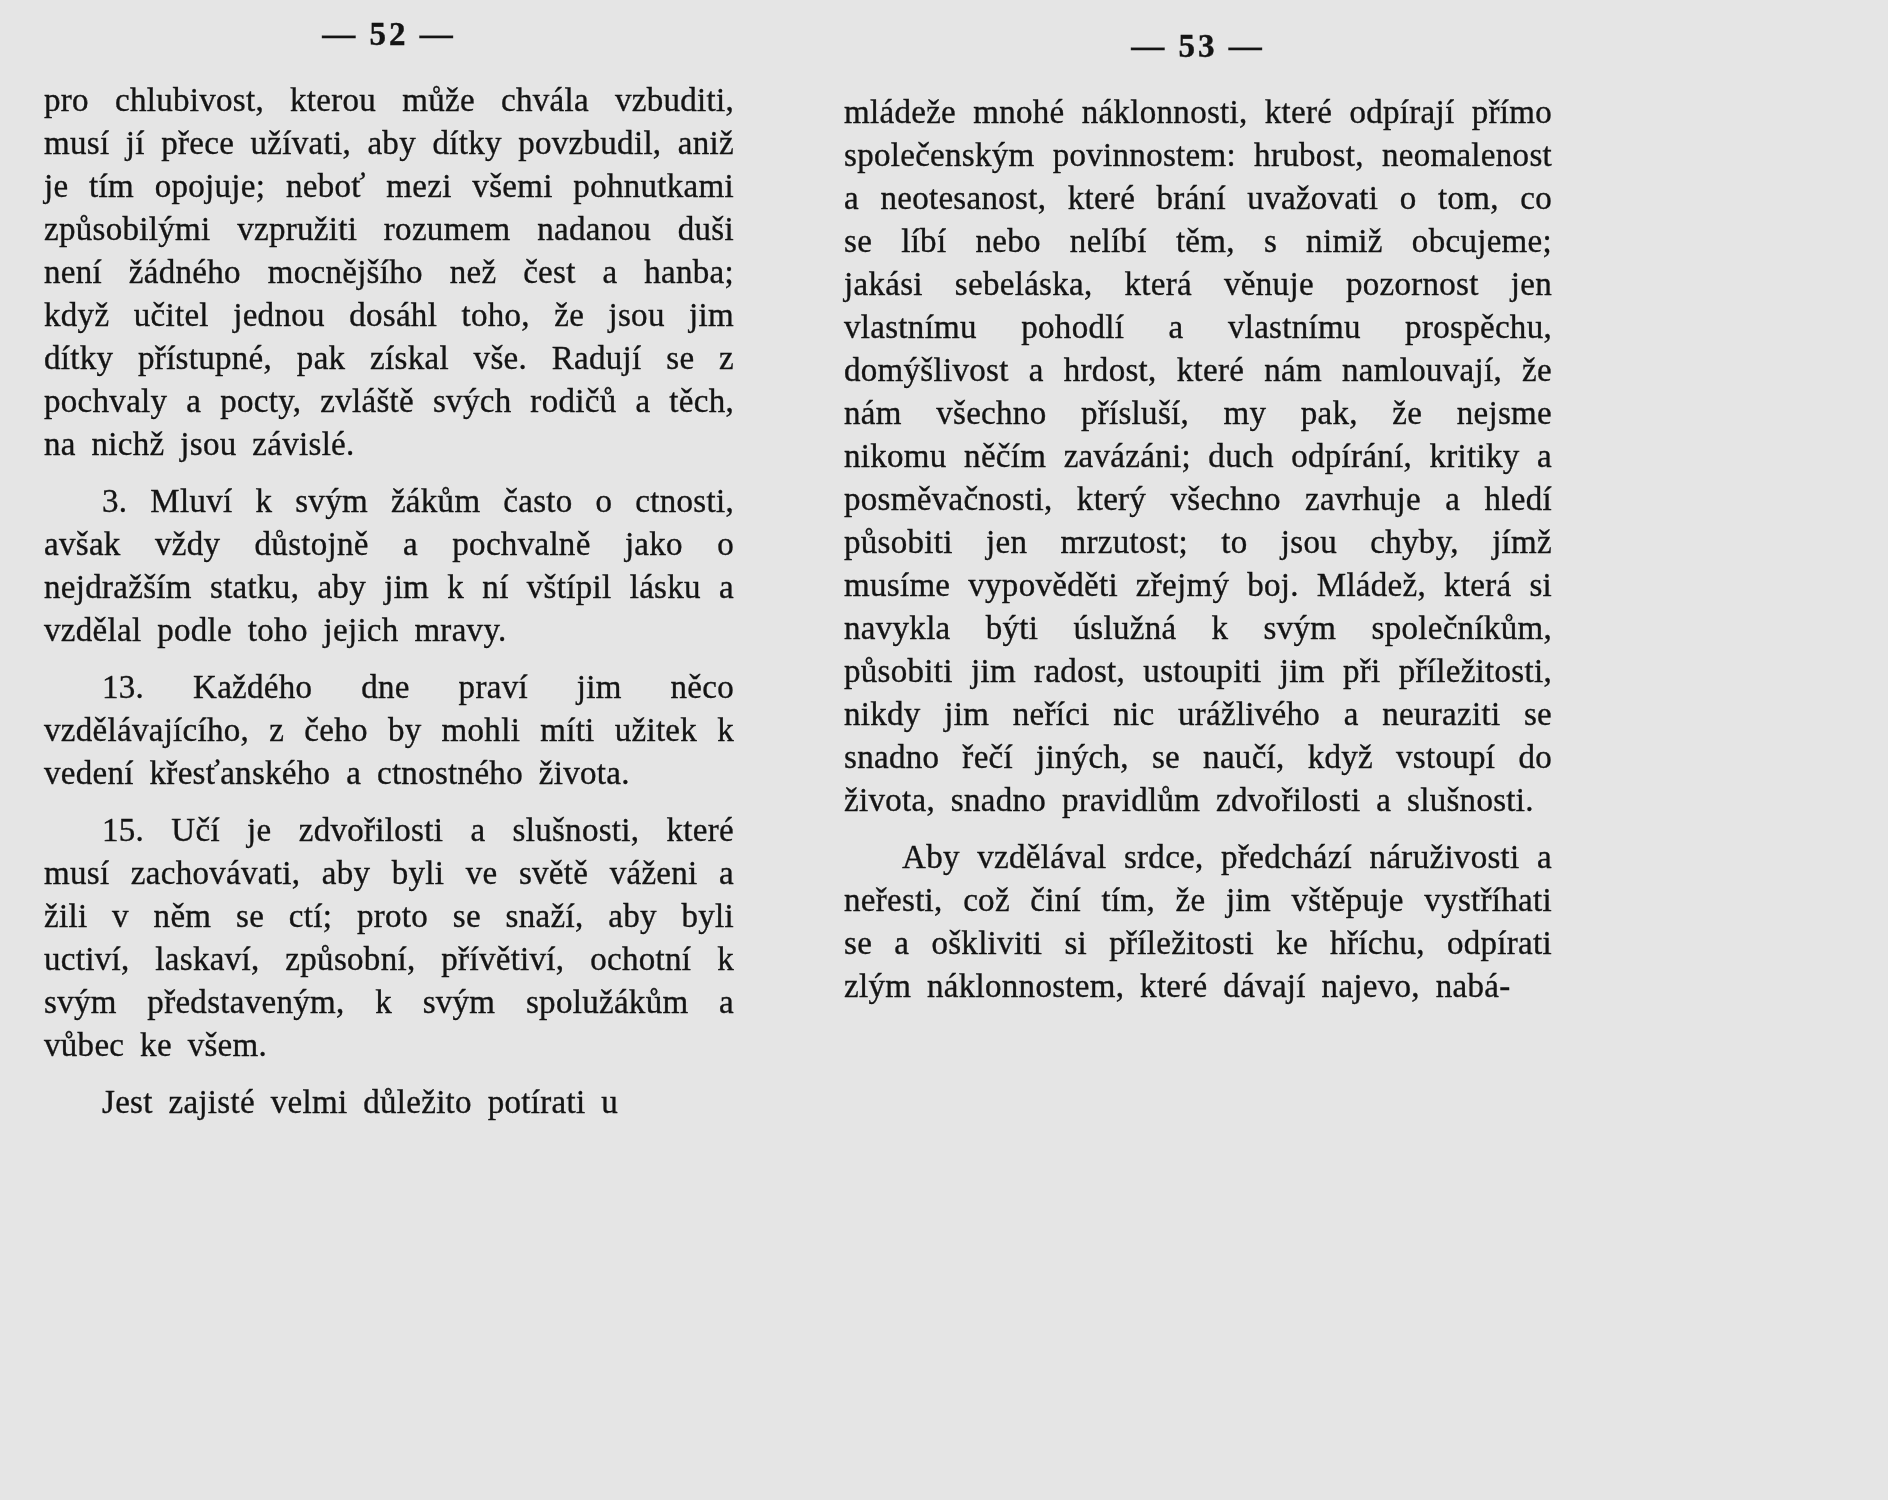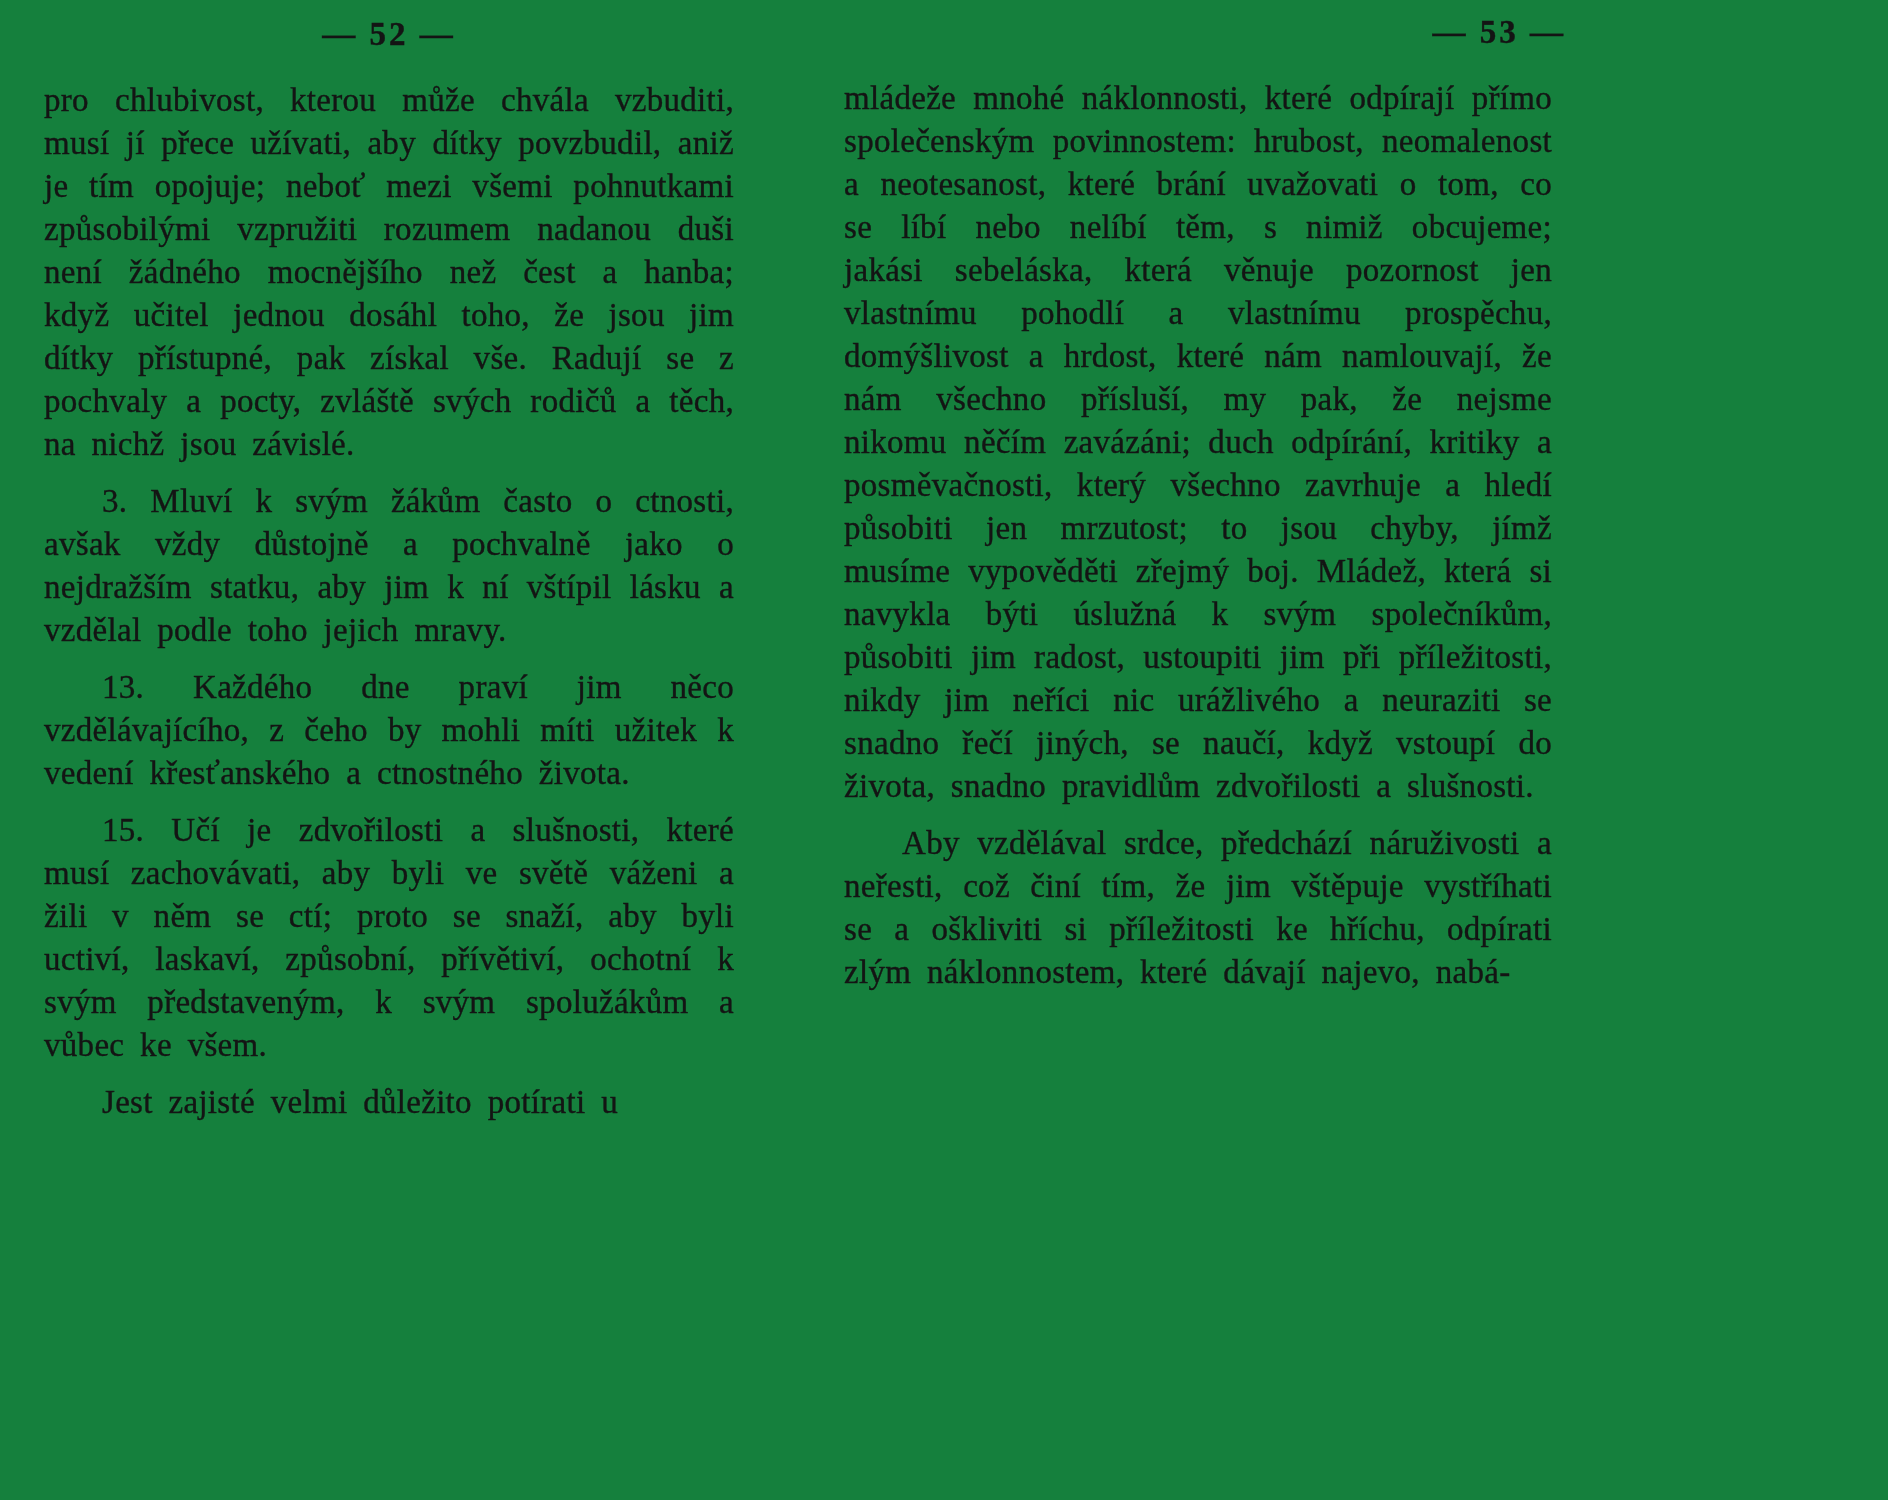--- a/index.html
+++ b/index.html
@@ -11,21 +11,21 @@
     height: 1500px;
     background: #fdfdfc;
     color: #141414;
     font-family: "Liberation Serif", "DejaVu Serif", serif;
     overflow: hidden;
   }
   .spread {
     position: relative;
     width: 1888px;
     height: 1500px;
-    background: #15803d;
+    background: #e5e5e5;
   }
   .page {
     position: absolute;
     top: 0;
   }
   .page-left {
     left: 30px;
     width: 718px;
   }
   .page-right {
@@ -34,22 +34,21 @@
   }
   .page-number {
     text-align: center;
     font-size: 33px;
     font-weight: bold;
     letter-spacing: 3px;
     margin: 16px 0 26px 0;
     -webkit-text-stroke: 0.4px currentColor;
   }
   .page-right .page-number {
-    margin-top: 14px;
-    text-align: right;
+    margin-top: 28px;
   }
   .para {
     margin: 14px;
     font-size: 33px;
     line-height: 43px;
     text-align: justify;
     word-spacing: 0.22em;
     letter-spacing: 0.3px;
     -webkit-text-stroke: 0.35px currentColor;
   }

